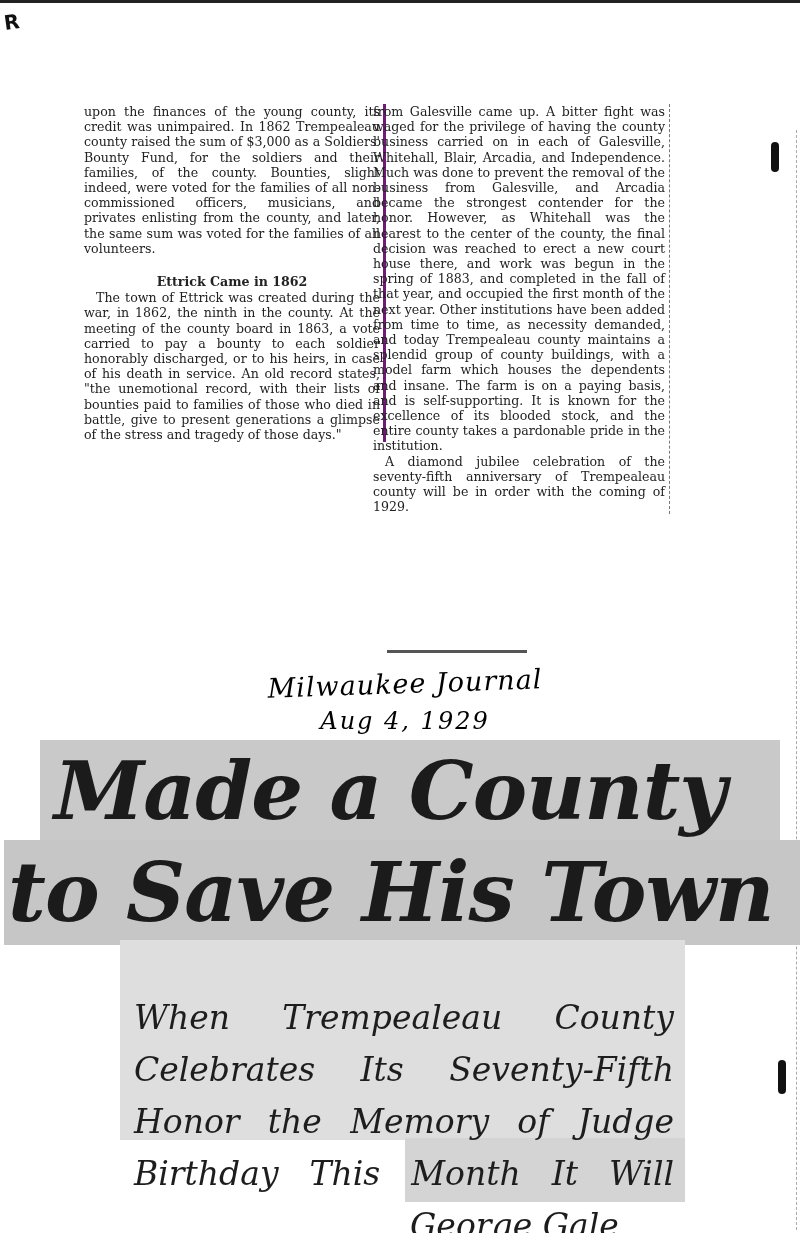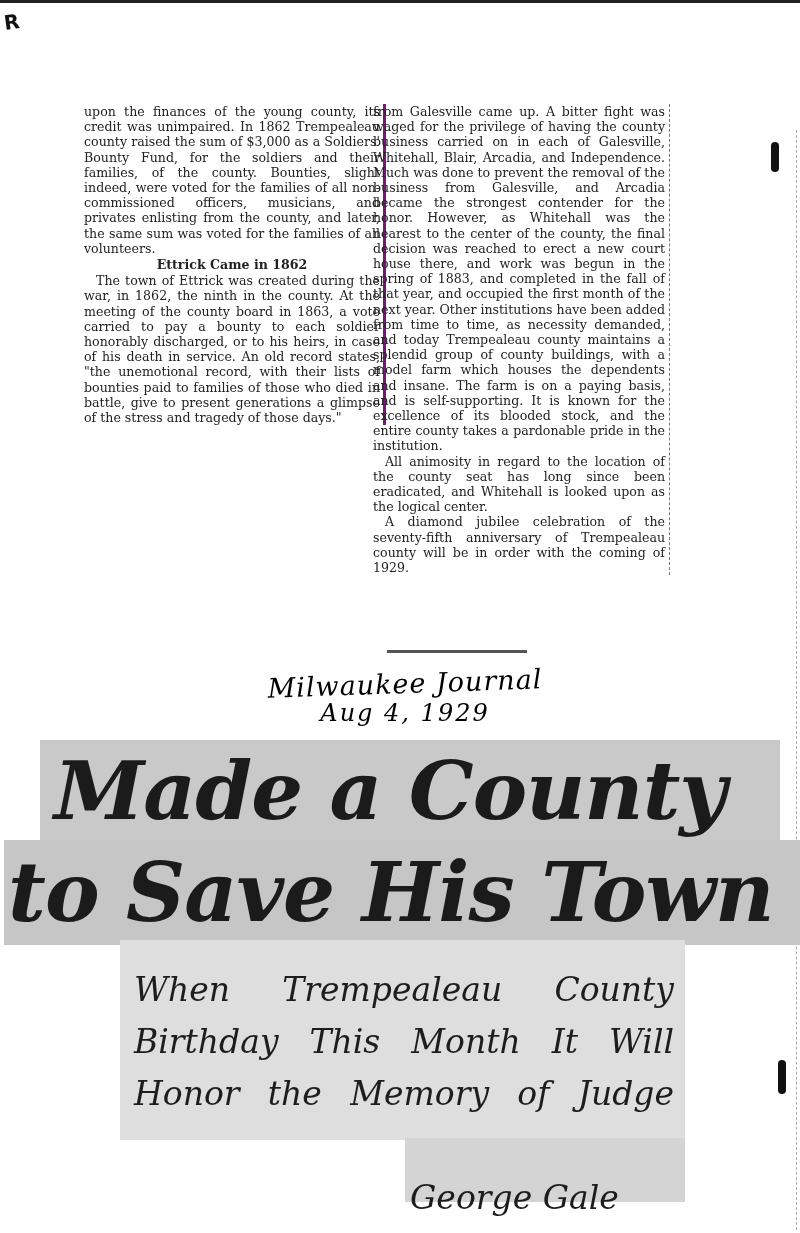--- a/index.html
+++ b/index.html
@@ -24,29 +24,29 @@
   }
   .col {
     position: absolute; top: 0; width: 298px;
     font-family: "DejaVu Serif", serif; font-size: 12.6px; line-height: 15.2px;
     text-align: justify; color: #222;
   }
   .col.left { left: 0; border-right: 3px solid #701a75; padding-right: 3px; width: 296px; }
   .col.right { left: 289px; width: 292px; border-right: 1px dashed #777; padding-right: 4px; }
   .col p { margin: 0; text-indent: 12px; }
   .col p.noindent { text-indent: 0; }
-  .col .subhead { text-align: center; font-weight: bold; font-size: 12.6px; margin: 1px 0 1px 0; }
+  .col .subhead { text-align: center; font-weight: bold; font-size: 12.6px; margin: 18px 0 1px 0; }
   .clip-bottom { position: absolute; left: 303px; top: 546px; width: 140px; height: 3px; background: #555; }
 
   .handwriting {
     position: absolute; left: 240px; top: 668px; width: 330px; text-align: center;
     font-family: "DejaVu Serif", serif; font-style: italic; color: #000;
   }
   .handwriting .hw-source { font-size: 27px; letter-spacing: 1px; transform: rotate(-2deg); display: block; }
-  .handwriting .hw-date { font-size: 24px; margin-top: 0; display: block; letter-spacing: 2px; }
+  .handwriting .hw-date { font-size: 24px; margin-top: 8px; display: block; letter-spacing: 2px; }
 
   .headline-band1 {
     position: absolute; left: 40px; top: 740px; width: 740px; height: 103px; background: #c9c9c9;
   }
   .headline-band2 {
     position: absolute; left: 4px; top: 840px; width: 796px; height: 105px; background: #c6c6c6;
   }
   .headline {
     position: absolute; font-family: "DejaVu Serif", serif; font-style: italic; font-weight: bold;
     color: #1b1b1b; white-space: nowrap; letter-spacing: -1px;
@@ -54,21 +54,21 @@
   .headline.l1 { left: 54px; top: 744px; font-size: 80px; transform: scaleX(1.02); transform-origin: left; }
   .headline.l2 { left: 8px; top: 844px; font-size: 82px; transform: scaleX(1.0); transform-origin: left; }
 
   .deck-band {
     position: absolute; left: 120px; top: 940px; width: 565px; height: 200px; background: #dedede;
   }
   .deck-band2 {
     position: absolute; left: 405px; top: 1138px; width: 280px; height: 64px; background: #d4d4d4;
   }
   .deck {
-    position: absolute; left: 134px; top: 964px; width: 540px;
+    position: absolute; left: 134px; top: 992px; width: 540px;
     font-family: "DejaVu Serif", serif; font-style: italic; font-size: 33px; line-height: 52px;
     color: #1d1d1d; text-align: justify; text-align-last: justify;
   }
   .deck div { white-space: nowrap; }
   .deck .last { position: absolute; left: 276px; top: 208px; text-align-last: auto; }
 </style>
 </head>
 <body>
 
 <div class="topbar"></div>
@@ -78,36 +78,36 @@
 <div class="right-edge"></div>
 
 <div class="clipping">
   <div class="col left">
     <p class="noindent">upon the finances of the young county, its credit was unimpaired. In 1862 Trempealeau county raised the sum of $3,000 as a Soldiers' Bounty Fund, for the soldiers and their families, of the county. Bounties, slight indeed, were voted for the families of all non-commissioned officers, musicians, and privates enlisting from the county, and later, the same sum was voted for the families of all volunteers.</p>
     <div class="subhead">Ettrick Came in 1862</div>
     <p>The town of Ettrick was created during the war, in 1862, the ninth in the county. At the meeting of the county board in 1863, a vote carried to pay a bounty to each soldier honorably discharged, or to his heirs, in case of his death in service. An old record states, "the unemotional record, with their lists of bounties paid to families of those who died in battle, give to present generations a glimpse of the stress and tragedy of those days."</p>
   </div>
   <div class="col right">
     <p class="noindent">from Galesville came up. A bitter fight was waged for the privilege of having the county business carried on in each of Galesville, Whitehall, Blair, Arcadia, and Independence. Much was done to prevent the removal of the business from Galesville, and Arcadia became the strongest contender for the honor. However, as Whitehall was the nearest to the center of the county, the final decision was reached to erect a new court house there, and work was begun in the spring of 1883, and completed in the fall of that year, and occupied the first month of the next year. Other institutions have been added from time to time, as necessity demanded, and today Trempealeau county maintains a splendid group of county buildings, with a model farm which houses the dependents and insane. The farm is on a paying basis, and is self-supporting. It is known for the excellence of its blooded stock, and the entire county takes a pardonable pride in the institution.</p>
-    <p>All animosity in regard to the location of the county seat has long since been eradicated, and Whitehall is looked upon as the logical center.</p>
     <p>A diamond jubilee celebration of the seventy-fifth anniversary of Trempealeau county will be in order with the coming of 1929.</p>
   </div>
   <div class="clip-bottom"></div>
 </div>
 
 <div class="handwriting">
   <span class="hw-source">Milwaukee Journal</span>
   <span class="hw-date">Aug 4, 1929</span>
 </div>
 
 <div class="headline-band1"></div>
 <div class="headline-band2"></div>
 <div class="headline l1">Made a County</div>
 <div class="headline l2">to Save His Town</div>
 
 <div class="deck-band"></div>
 <div class="deck-band2"></div>
 <div class="deck">
   <div>When Trempealeau County</div>
+  <div>Celebrates Its Seventy-Fifth</div>
+  <div>Honor the Memory of Judge</div>
   <div>Birthday This Month It Will</div>
-  <div>Honor the Memory of Judge</div>
   <div class="last">George Gale</div>
 </div>
 
 </body></html>

